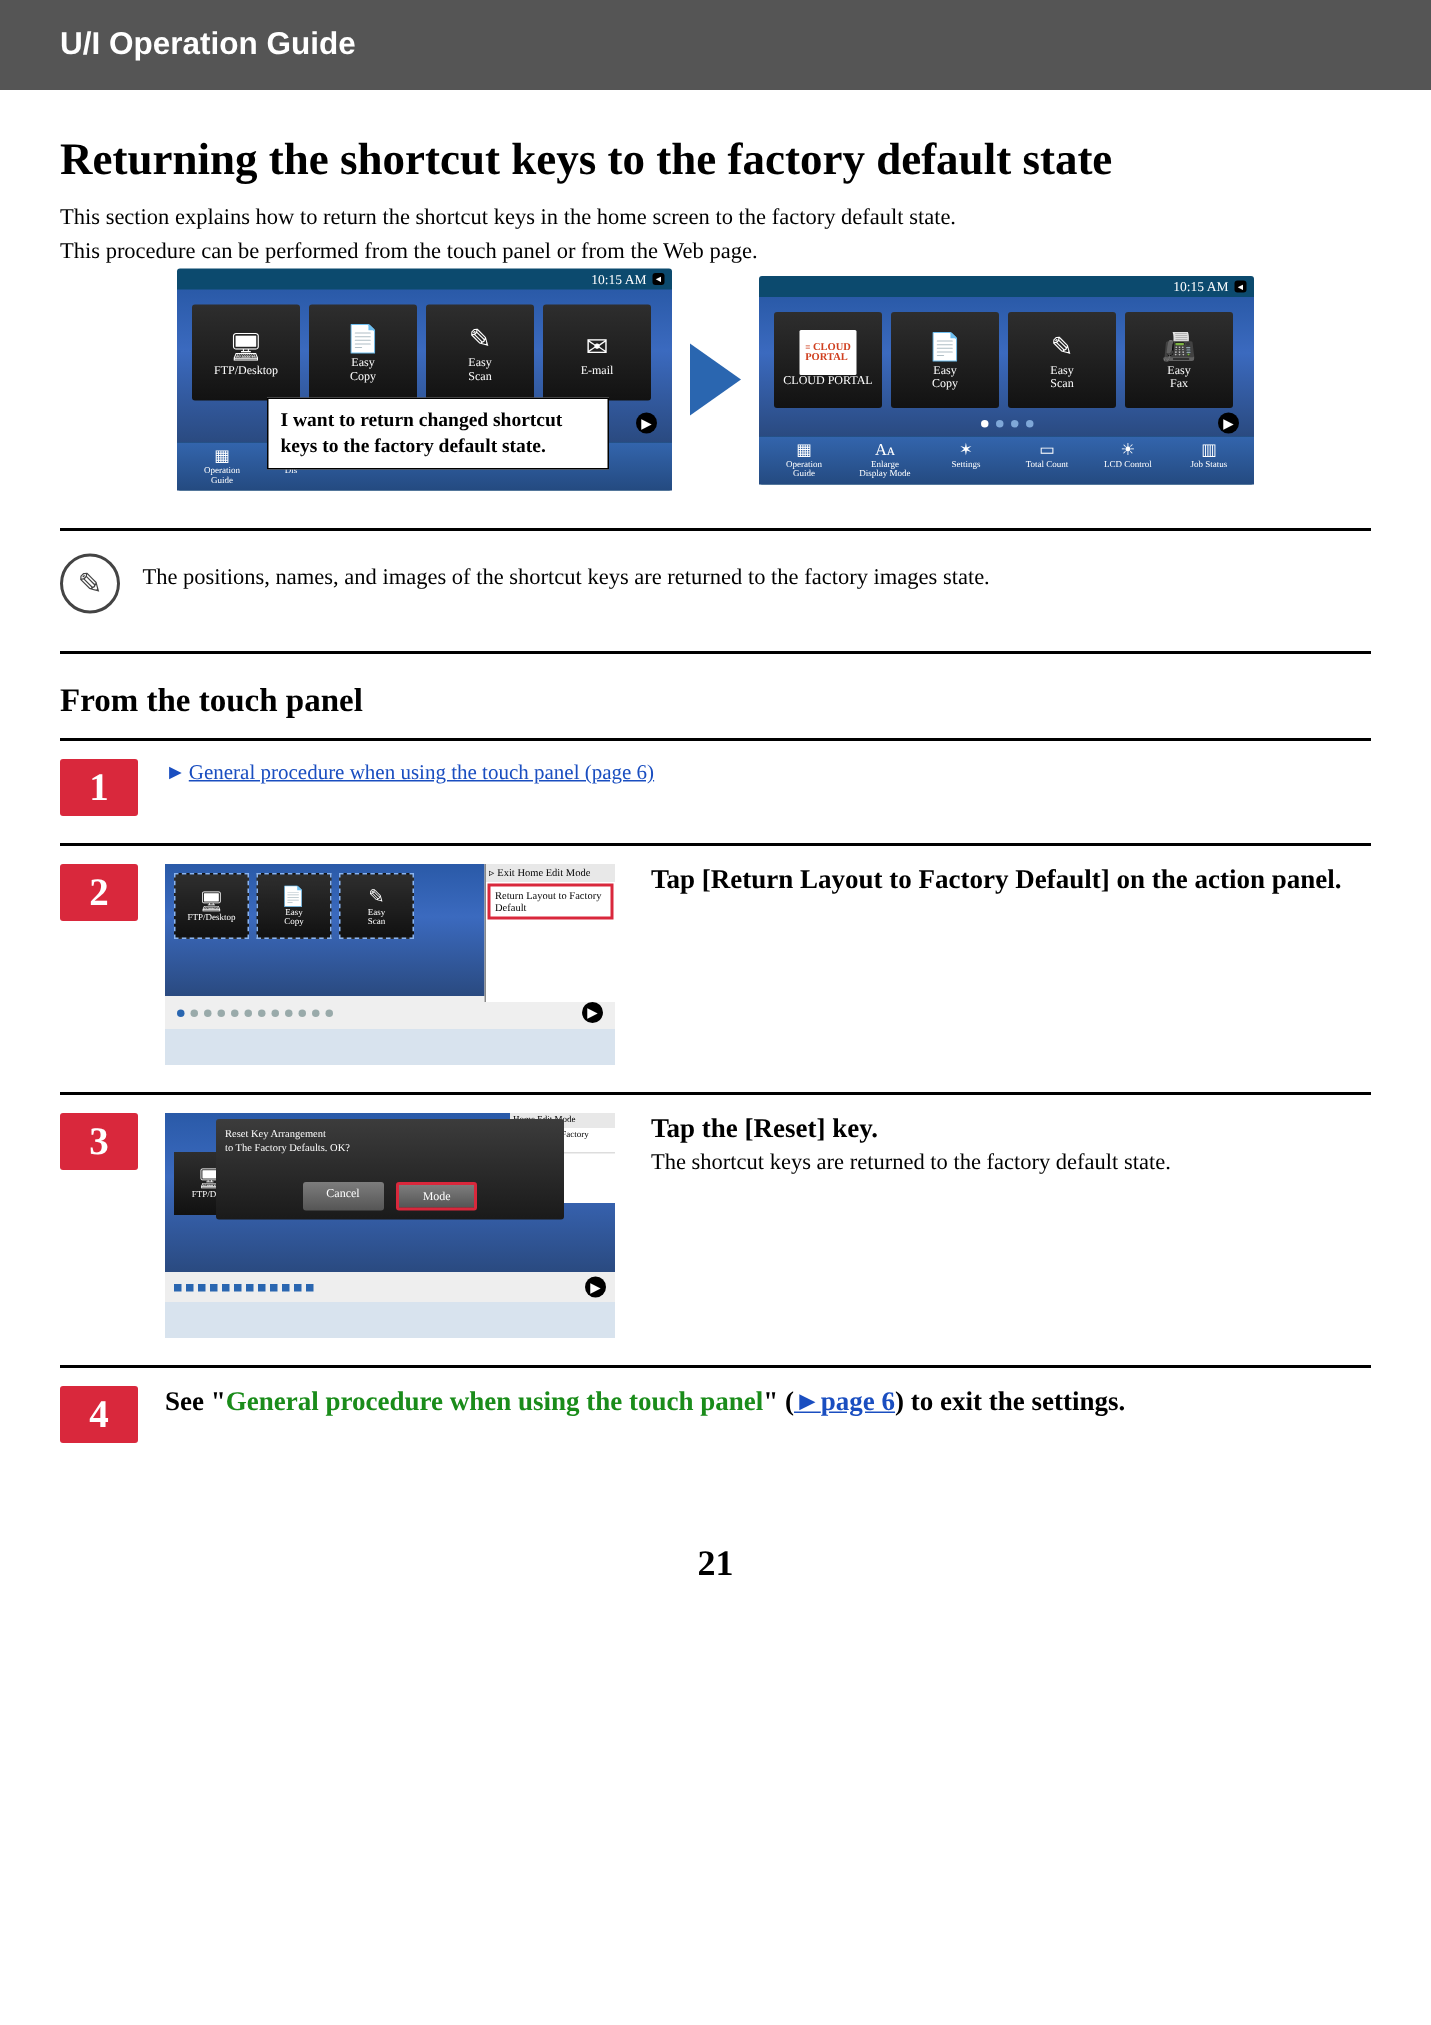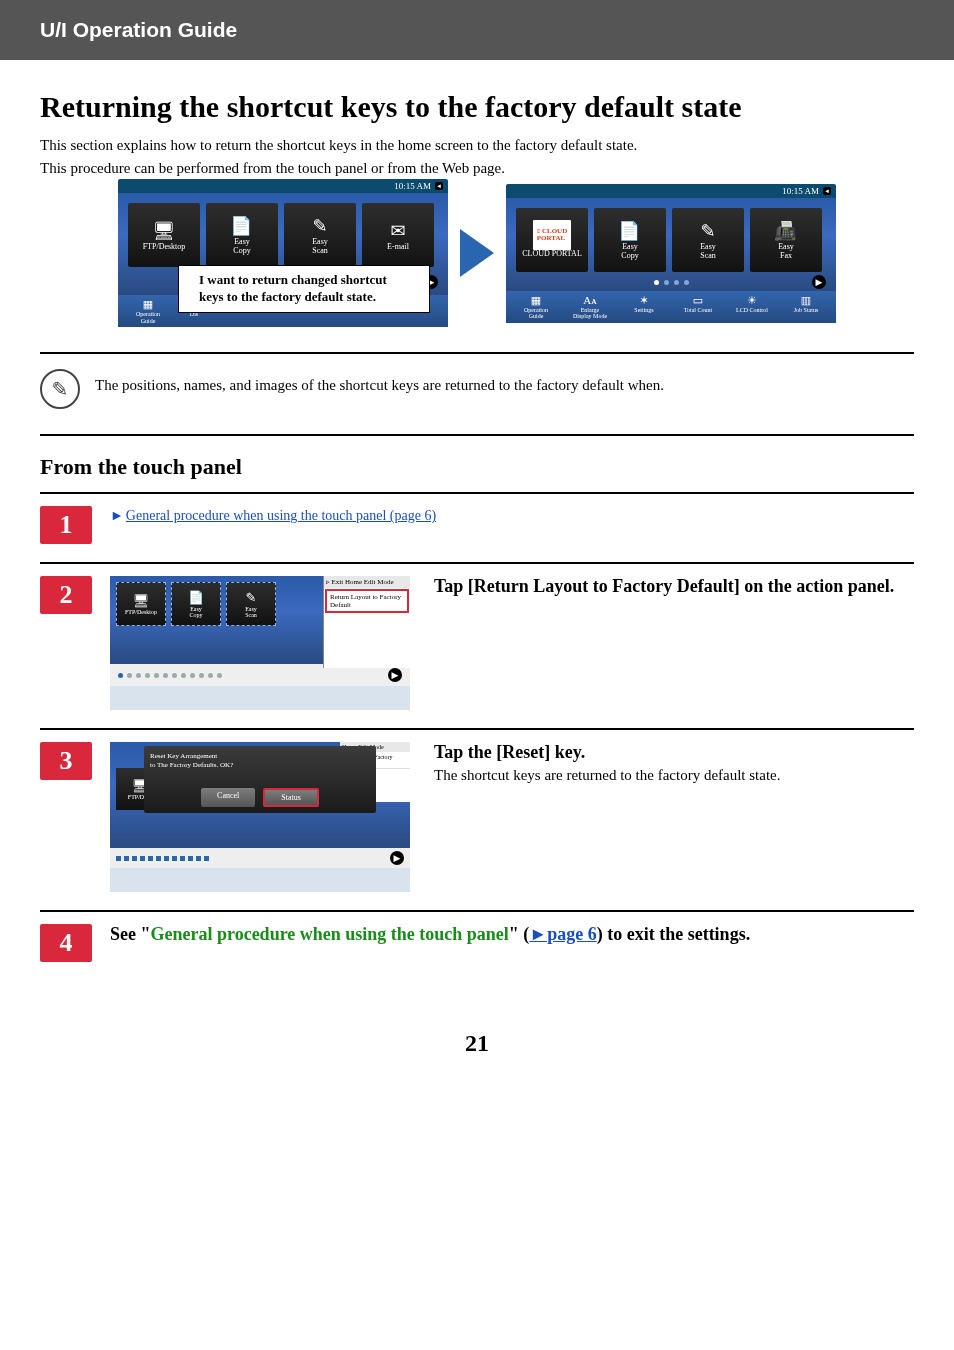--- a/index.html
+++ b/index.html
@@ -130,21 +130,21 @@
   .bottom-item .bi-icon { font-size:11px; height:13px; }
 
   
   .callout {
     position: absolute;
     left: 60px;
     top: 86px;
     width: 210px;
     background: #fff;
     border: 1px solid #000;
-    padding: 6px 20px;
+    padding: 6px 8px;
     font-size: 13px;
     font-weight: bold;
     line-height: 1.3;
     z-index: 5;
   }
 
   .big-arrow {
     width:0;height:0;
     border-top:24px solid transparent;
     border-bottom:24px solid transparent;
@@ -488,21 +488,21 @@
             <div style="white-space: pre-line;">Job Status</div>
           </div>
         </div>
     </div>
   </div>
 
   <hr class="sep">
 
   <div class="note-row">
     <div class="note-icon">✎</div>
-    <div class="note-text">The positions, names, and images of the shortcut keys are returned to the factory default when.</div>
+    <div class="note-text">The positions, names, and images of the shortcut keys are returned to the factory images state.</div>
   </div>
 
   <hr class="sep">
 
   <h2 class="subhead">From the touch panel</h2>
 
   <div class="step">
     <div class="step-num">1</div>
     <div class="step-body">
       <a href="#" class="step-link"><span class="tri">►</span><span>General procedure when using the touch panel (page 6)</span></a>
@@ -578,21 +578,21 @@
               <div class="mk-label">FTP/Desk</div>
             </div>
           </div>
           <div class="dialog-overlay">
             <div class="dialog-text">
               <div>Reset Key Arrangement</div>
               <div>to The Factory Defaults. OK?</div>
             </div>
             <div class="dialog-btns">
               <div class="dbtn">Cancel</div>
-              <div class="dbtn reset">Status</div>
+              <div class="dbtn reset">Mode</div>
             </div>
           </div>
         </div>
         <div class="step3-dots-row">
           <span class="sd"></span>
             <span class="sd sq"></span>
             <span class="sd sq"></span>
             <span class="sd sq"></span>
             <span class="sd sq"></span>
             <span class="sd sq"></span>

